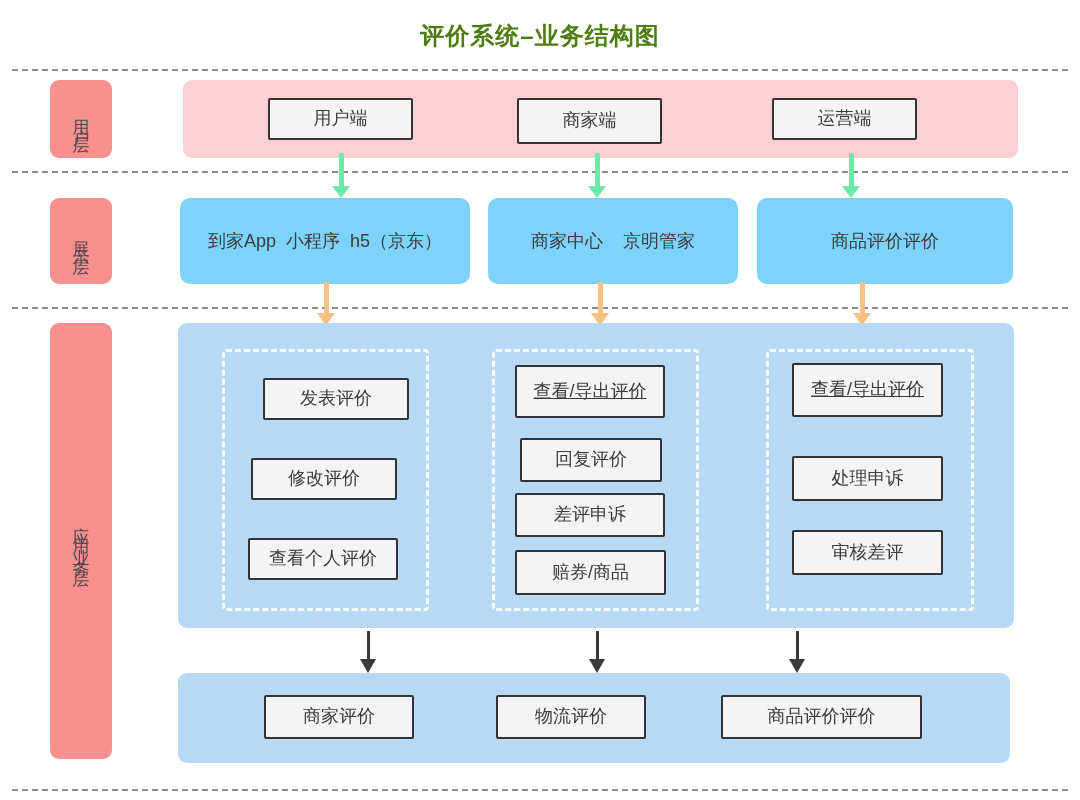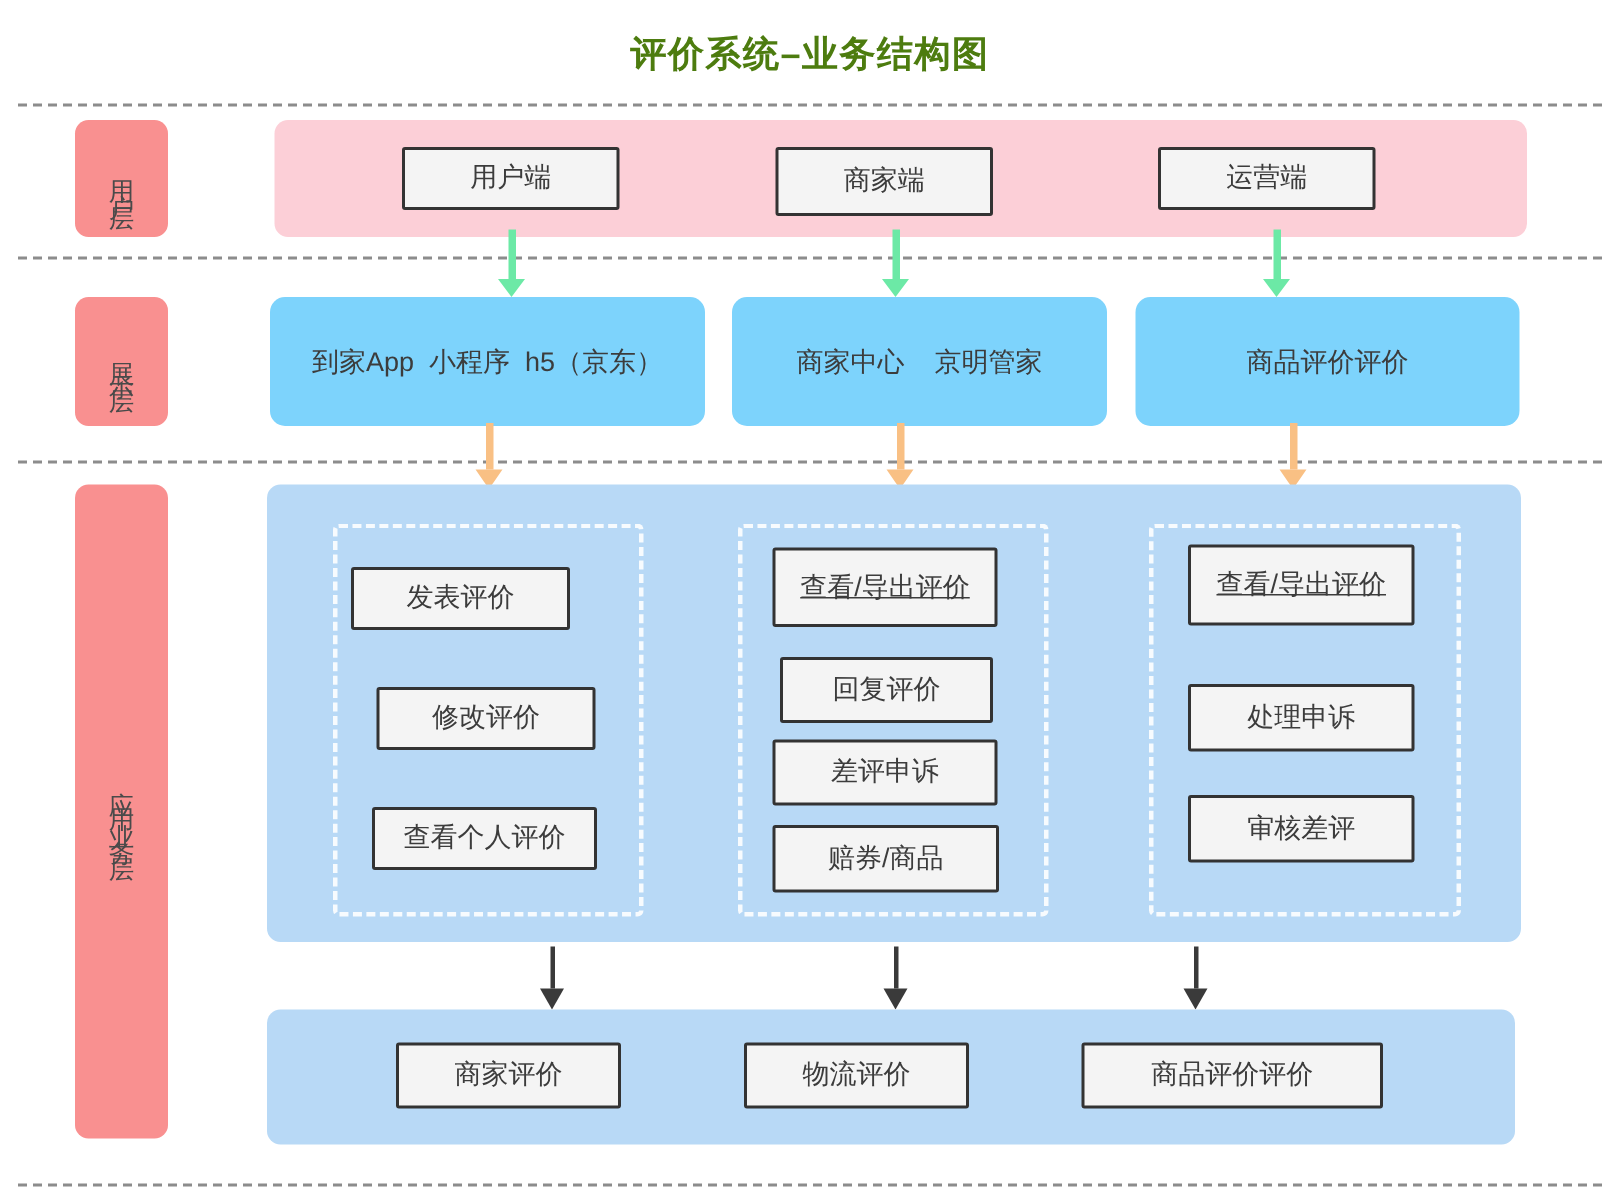--- a/index.html
+++ b/index.html
@@ -107,21 +107,21 @@
       <div class="head"></div>
     </div>
 
   <div class="layer-label" style="left:50px;top:323px;width:62px;height:436px;letter-spacing:11px">应用业务层</div>
   <div class="band blue" style="left:178px;top:323px;width:836px;height:305px"></div>
 
   <div class="dashed-col" style="left:222px;top:349px;width:201px;height:256px"></div>
   <div class="dashed-col" style="left:492px;top:349px;width:201px;height:256px"></div>
   <div class="dashed-col" style="left:766px;top:349px;width:202px;height:256px"></div>
 
-  <div class="node" style="left:234px;top:378px;width:146px;height:42px">发表评价</div>
+  <div class="node" style="left:263px;top:378px;width:146px;height:42px">发表评价</div>
   <div class="node" style="left:251px;top:458px;width:146px;height:42px">修改评价</div>
   <div class="node" style="left:248px;top:538px;width:150px;height:42px">查看个人评价</div>
 
   <div class="node wrap" style="left:515px;top:365px;width:150px;height:53px">查看/导出评价</div>
   <div class="node" style="left:520px;top:438px;width:142px;height:44px">回复评价</div>
   <div class="node" style="left:515px;top:493px;width:150px;height:44px">差评申诉</div>
   <div class="node" style="left:515px;top:550px;width:151px;height:45px">赔券/商品</div>
 
   <div class="node wrap" style="left:792px;top:363px;width:151px;height:54px">查看/导出评价</div>
   <div class="node" style="left:792px;top:456px;width:151px;height:45px">处理申诉</div>

